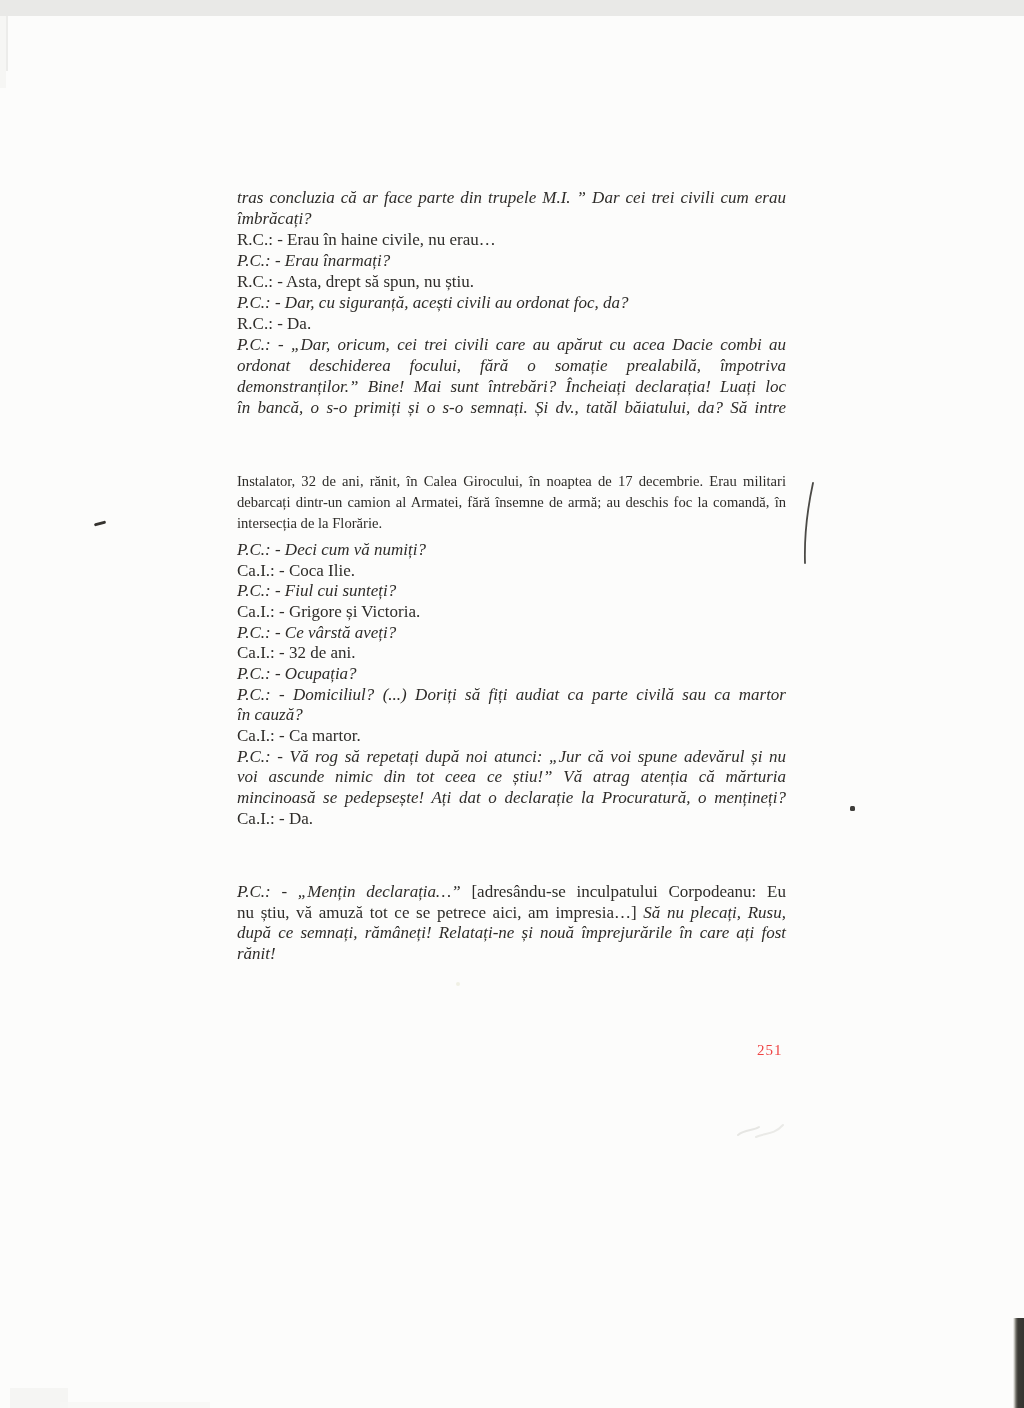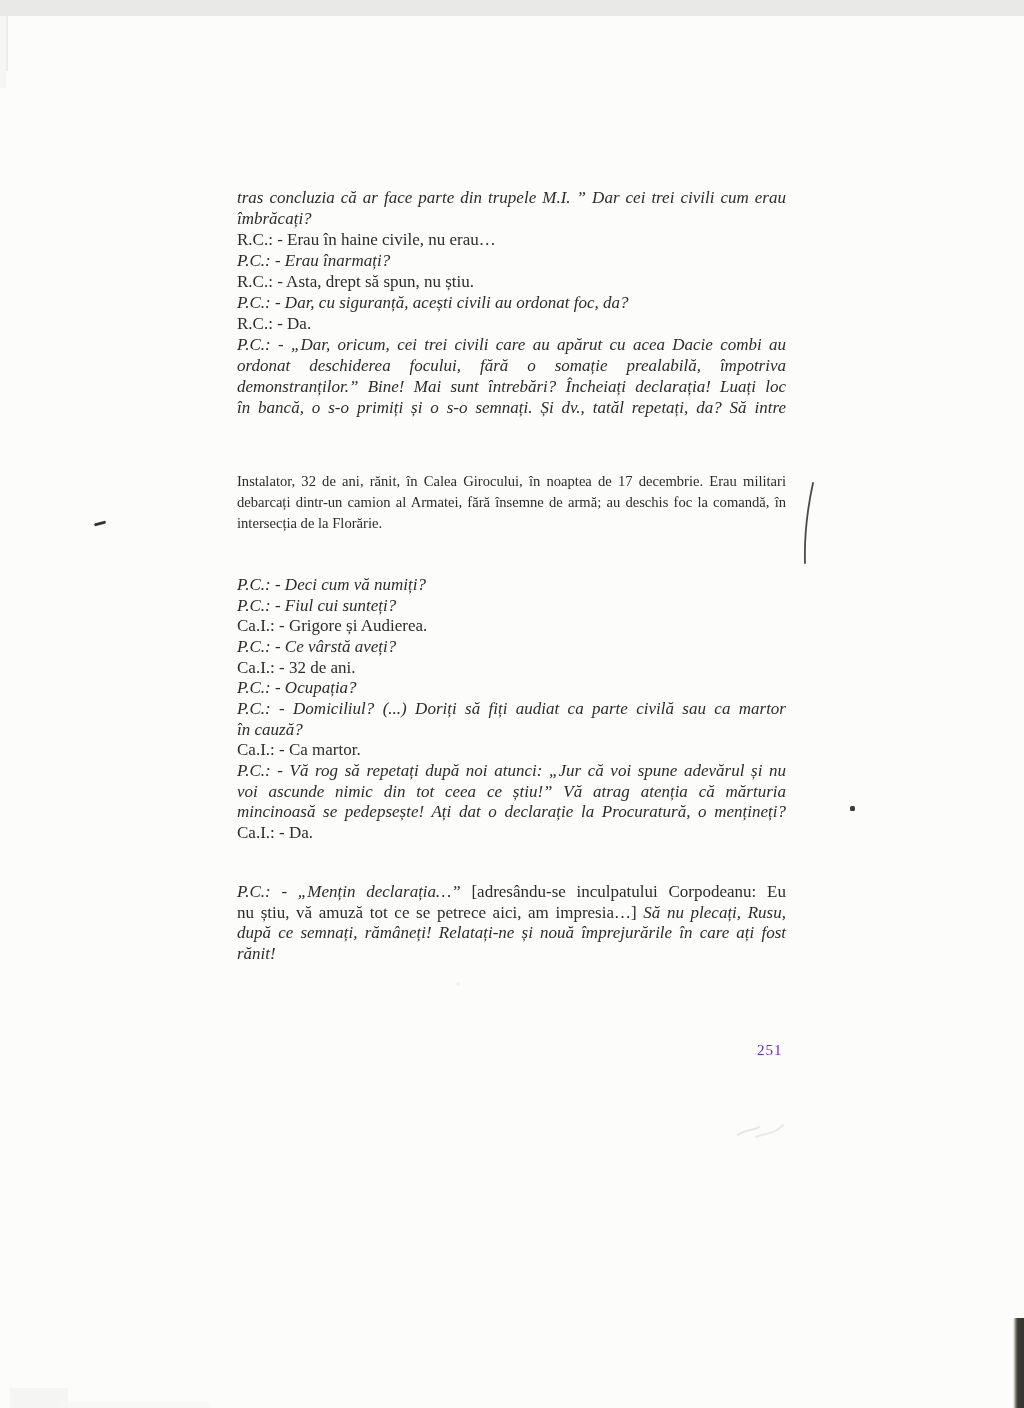--- a/index.html
+++ b/index.html
@@ -16,21 +16,21 @@
   .block{position:absolute;left:237px;width:549px;font-size:17px;line-height:21px;}
   .line{min-height:1em;}
   .it{font-style:italic;}
   .b{font-weight:bold;}
   .just{text-align:justify;text-align-last:justify;}
   .small{font-size:14.6px;}
   #block-dialog2{line-height:20.65px;}
   #block-closing{line-height:20.7px;}
   .page-number{
     position:absolute;left:757px;top:1026px;
-    font-size:15px;color:#6d28d9;letter-spacing:1px;
+    font-size:15px;color:#ef4444;letter-spacing:1px;
   }
   
   .edge-shadow-right{
     position:absolute;right:0;top:1302px;width:11px;height:106px;
     background:linear-gradient(to left,#343430 0%,#3c3b36 55%,#6d6c65 72%,#c9c8c2 88%,rgba(201,200,194,0) 100%);
   }
   .edge-line-left{position:absolute;left:6px;top:0;width:2px;height:55px;background:#ececea;}
   .edge-band-left{position:absolute;left:0;top:0;width:6px;height:72px;background:#f6f6f4;}
   .pen-stroke{position:absolute;left:798px;top:464px;width:24px;height:86px;}
   .dash-left{
@@ -52,36 +52,37 @@
     <div class="line it just">tras concluzia că ar face parte din trupele M.I. ” Dar cei trei civili cum erau</div>
     <div class="line it">îmbrăcați?</div>
     <div class="line">R.C.: - Erau în haine civile, nu erau…</div>
     <div class="line it">P.C.: - Erau înarmați?</div>
     <div class="line">R.C.: - Asta, drept să spun, nu știu.</div>
     <div class="line it">P.C.: - Dar, cu siguranță, acești civili au ordonat foc, da?</div>
     <div class="line">R.C.: - Da.</div>
     <div class="line it just">P.C.: - „Dar, oricum, cei trei civili care au apărut cu acea Dacie combi au</div>
     <div class="line it just">ordonat deschiderea focului, fără o somație prealabilă, împotriva</div>
     <div class="line it just">demonstranților.” Bine! Mai sunt întrebări? Încheiați declarația! Luați loc</div>
-    <div class="line it just">în bancă, o s-o primiți și o s-o semnați. Și dv., tatăl repetați, da? Să intre</div>
+    <div class="line it just">în bancă, o s-o primiți și o s-o semnați. Și dv., tatăl băiatului, da? Să intre</div>
   </div>
 
   <div class="block" id="block-caseta" style="top:440px;">
   </div>
 
   <div class="block small" id="block-desc" style="top:455px;">
     <div class="line just">Instalator, 32 de ani, rănit, în Calea Girocului, în noaptea de 17 decembrie. Erau militari</div>
     <div class="line just">debarcați dintr-un camion al Armatei, fără însemne de armă; au deschis foc la comandă, în</div>
     <div class="line">intersecția de la Florărie.</div>
   </div>
 
-  <div class="block" id="block-dialog2" style="top:559px;">
+  <div class="block" id="block-dialog2" style="top:524px;">
     <div class="line it">P.C.: - Deci cum vă numiți?</div>
+    <div class="line">Ca.I.: - Coca Ilie.</div>
     <div class="line it">P.C.: - Fiul cui sunteți?</div>
-    <div class="line">Ca.I.: - Grigore și Audierea.</div>
+    <div class="line">Ca.I.: - Grigore și Victoria.</div>
     <div class="line it">P.C.: - Ce vârstă aveți?</div>
     <div class="line">Ca.I.: - 32 de ani.</div>
     <div class="line it">P.C.: - Ocupația?</div>
     <div class="line it just">P.C.: - Domiciliul? (...) Doriți să fiți audiat ca parte civilă sau ca martor</div>
     <div class="line it">în cauză?</div>
     <div class="line">Ca.I.: - Ca martor.</div>
     <div class="line it just">P.C.: - Vă rog să repetați după noi atunci: „Jur că voi spune adevărul și nu</div>
     <div class="line it just">voi ascunde nimic din tot ceea ce știu!” Vă atrag atenția că mărturia</div>
     <div class="line it just">mincinoasă se pedepsește! Ați dat o declarație la Procuratură, o mențineți?</div>
     <div class="line">Ca.I.: - Da.</div>

